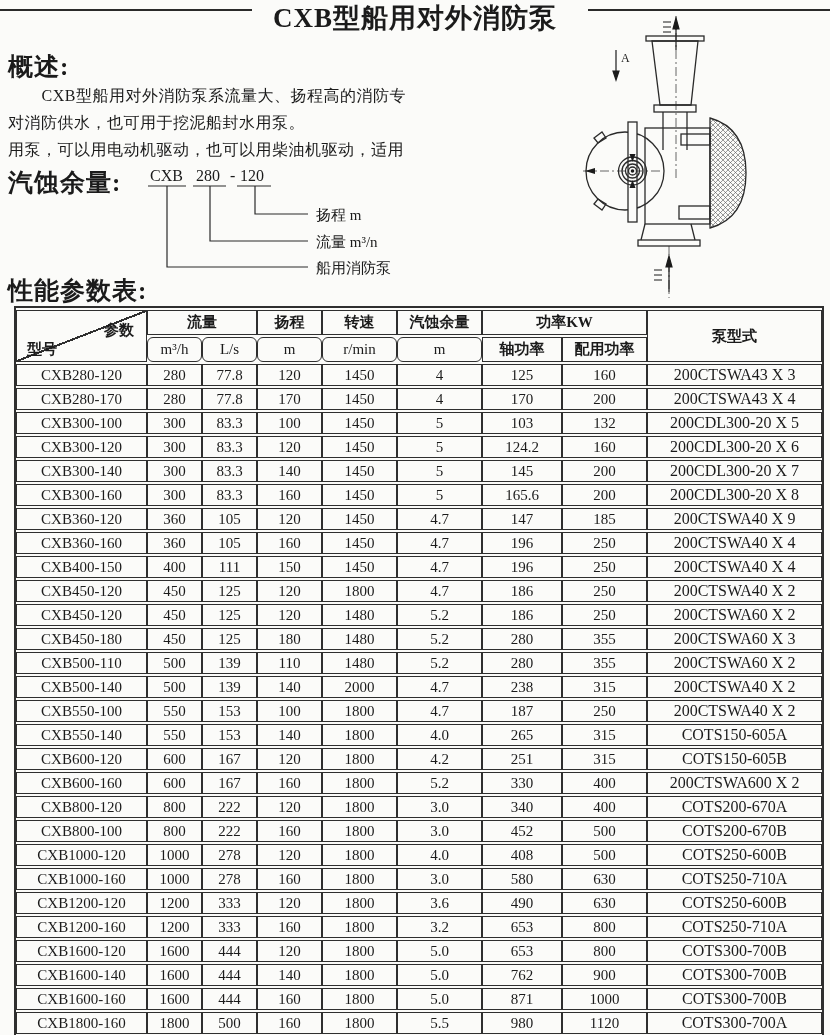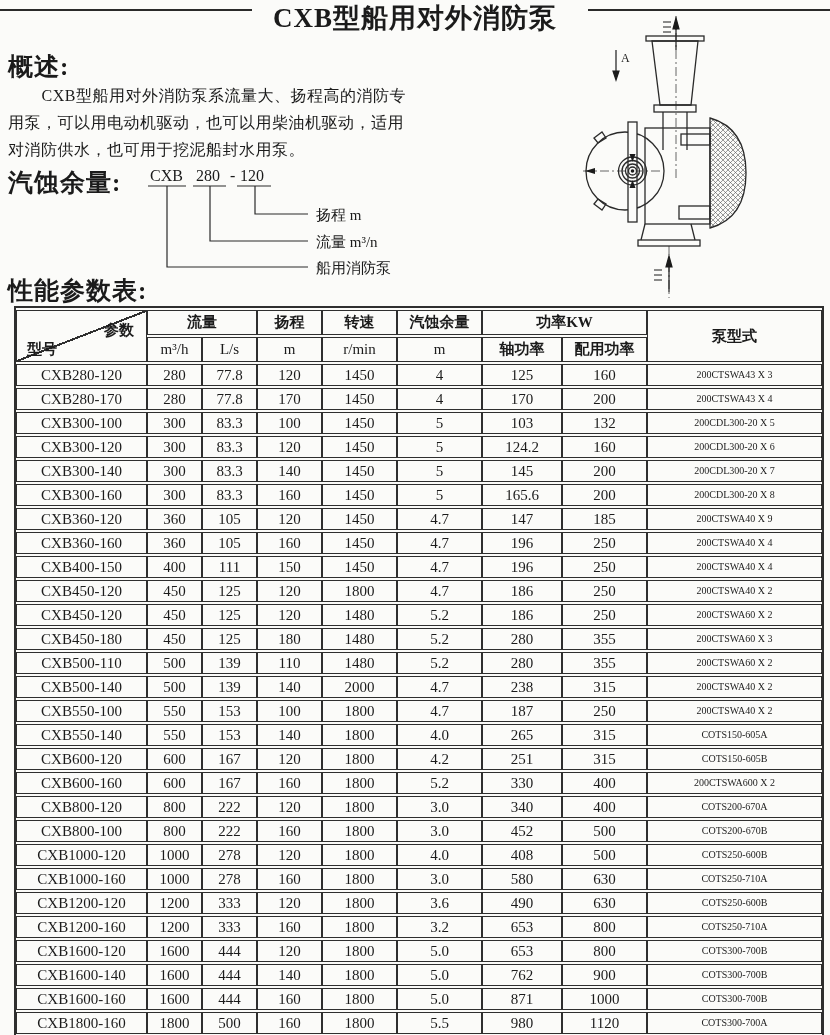--- a/index.html
+++ b/index.html
@@ -25,23 +25,23 @@
   .ptable{
     position:absolute;left:14px;top:306px;width:806px;
     border-collapse:separate;border-spacing:0 2px;border:2px solid #2f2f2f;
     table-layout:fixed;background:#fbfbf9;
   }
   .ptable th,.ptable td{
     border:1px solid #2f2f2f;text-align:center;vertical-align:middle;
     padding:0;font-size:15px;white-space:nowrap;overflow:hidden;
   }
   .ptable thead th{height:23px;line-height:23px;font-weight:bold;}
-  .ptable thead th.unit{font-weight:normal;}
+  .ptable thead th.unit{font-weight:normal;border-radius:6px;}
   .ptable tbody td{height:20px;line-height:20px;font-weight:normal;}
-  .ptable td.type-cell{font-size:10px;}
+  .ptable td.type-cell{font-size:16px;}
   th.diag{position:relative;
     background:linear-gradient(to bottom right,
       transparent calc(50% - 1px),#2f2f2f calc(50% - 1px),
       #2f2f2f calc(50% + 1px),transparent calc(50% + 1px));
   }
   th.diag .p1{position:absolute;top:8px;right:12px;line-height:22px;}
   th.diag .p2{position:absolute;bottom:1px;left:10px;line-height:22px;}
 </style>
 </head>
 <body>
@@ -49,22 +49,22 @@
 <div class="page">
 
   <div class="rule rule-l"></div>
   <div class="rule rule-r"></div>
 
   <div class="title">CXB型船用对外消防泵</div>
 
   <div class="h h-overview">概述:</div>
   <div class="para">
     <div class="l1">CXB型船用对外消防泵系流量大、扬程高的消防专</div>
+    <div>对消防供水，也可用于挖泥船封水用泵。</div>
     <div>用泵，可以用电动机驱动，也可以用柴油机驱动，适用</div>
-    <div>对消防供水，也可用于挖泥船封水用泵。</div>
   </div>
 
   <div class="h h-model">汽蚀余量:</div>
 
   <svg class="mdiag" width="352" height="120" viewBox="0 0 352 120">
     <g stroke="#2a2a2a" stroke-width="1.2" fill="none">
       <line x1="8" y1="24" x2="46" y2="24"></line>
       <line x1="53" y1="24" x2="86" y2="24"></line>
       <line x1="97" y1="24" x2="131" y2="24"></line>
       <polyline points="115,24 115,52 168,52"></polyline>

